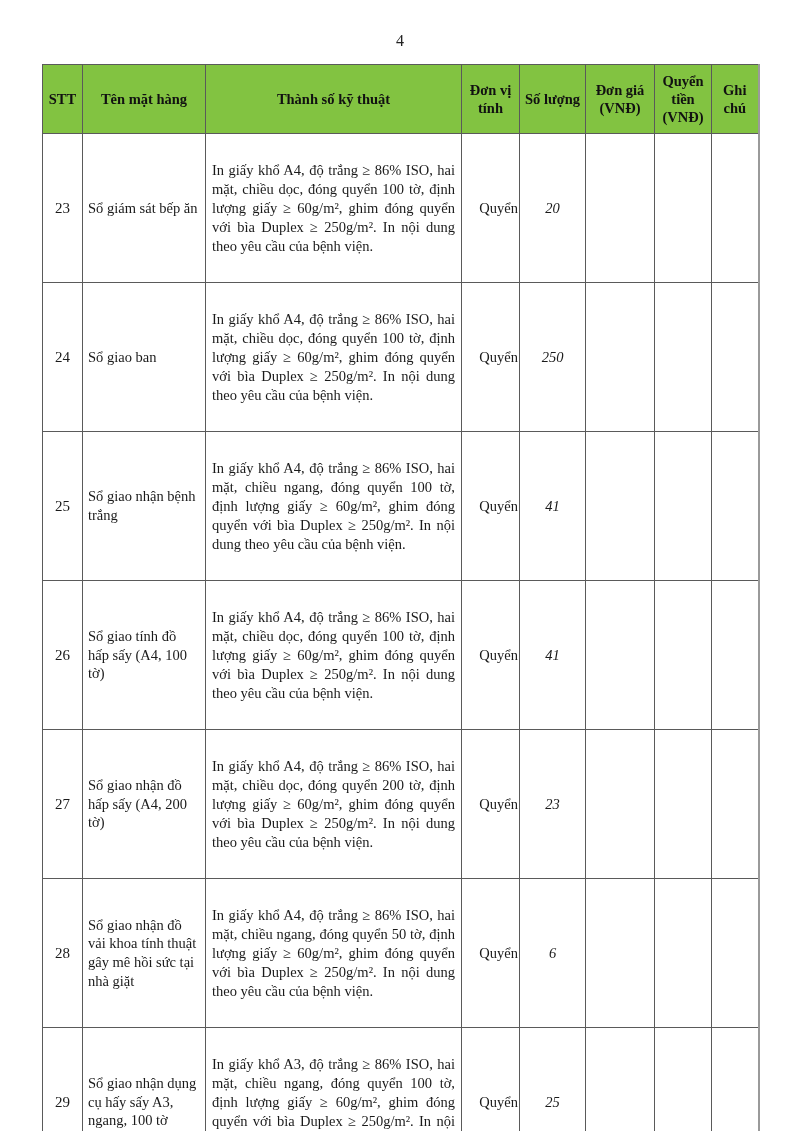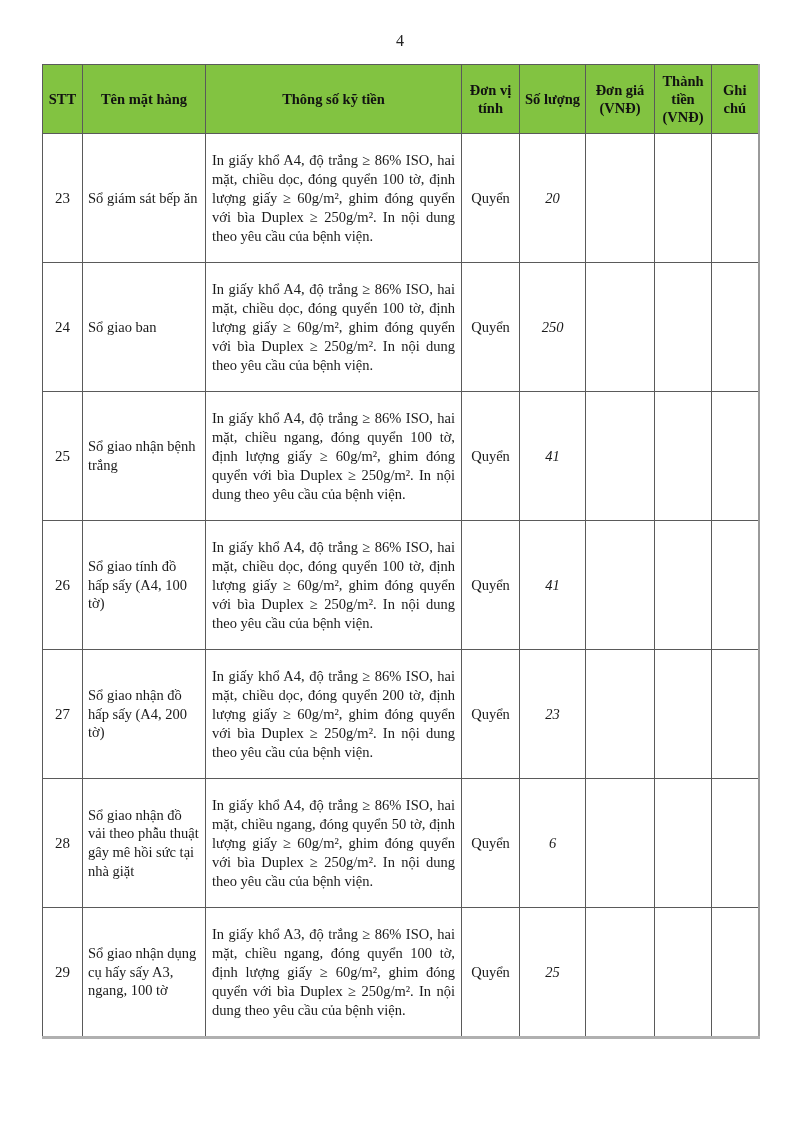--- a/index.html
+++ b/index.html
@@ -43,23 +43,23 @@
     color: #111;
     font-weight: bold;
     font-size: 14.5px;
     line-height: 1.25;
     height: 64px;
     text-align: center;
     padding: 2px 3px;
   }
   tbody td { height: 122px; font-size: 14.5px; }
   td.c-stt   { text-align: center; font-size: 15px; }
-  td.c-name  { text-align: left; padding: 3px 5px; line-height: 1.28; }
+  td.c-name  { text-align: left; padding: 13px 5px; line-height: 1.28; }
   td.c-spec  { text-align: justify; text-justify: inter-word; padding: 3px 6px; line-height: 19px; }
-  td.c-unit  { text-align: center; margin-top: 44px; }
+  td.c-unit  { text-align: right; margin-top: 44px; }
   td.c-qty   { text-align: center; font-style: italic; }
   td.c-price, td.c-total, td.c-note { text-align: center; }
   
   col.w-stt   { width: 40px; }
   col.w-name  { width: 123px; }
   col.w-spec  { width: 256px; }
   col.w-unit  { width: 58px; }
   col.w-qty   { width: 66px; }
   col.w-price { width: 69px; }
   col.w-total { width: 57px; }
@@ -80,25 +80,25 @@
         <col class="w-unit">
       <col class="w-qty">
         <col class="w-price">
         <col class="w-total">
         <col class="w-note">
     </colgroup>
     <thead>
       <tr>
         <th>STT</th>
         <th>Tên mặt hàng</th>
-        <th>Thông số kỹ tiền</th>
+        <th>Thành số kỹ thuật</th>
         <th>Đơn vị tính</th>
         <th>Số lượng</th>
         <th>Đơn giá (VNĐ)</th>
-        <th>Thành tiền (VNĐ)</th>
+        <th>Quyển tiền (VNĐ)</th>
         <th>Ghi chú</th>
       </tr>
     </thead>
     <tbody>
       <tr>
         <td class="c-stt">23</td>
         <td class="c-name">Sổ giám sát bếp ăn</td>
         <td class="c-spec">In giấy khổ A4, độ trắng ≥ 86% ISO, hai mặt, chiều dọc, đóng quyển 100 tờ, định lượng giấy ≥ 60g/m², ghim đóng quyển với bìa Duplex ≥ 250g/m². In nội dung theo yêu cầu của bệnh viện.</td>
         <td class="c-unit">Quyển</td>
         <td class="c-qty">20</td>
@@ -141,21 +141,21 @@
         <td class="c-name">Sổ giao nhận đồ hấp sấy (A4, 200 tờ)</td>
         <td class="c-spec">In giấy khổ A4, độ trắng ≥ 86% ISO, hai mặt, chiều dọc, đóng quyển 200 tờ, định lượng giấy ≥ 60g/m², ghim đóng quyển với bìa Duplex ≥ 250g/m². In nội dung theo yêu cầu của bệnh viện.</td>
         <td class="c-unit">Quyển</td>
         <td class="c-qty">23</td>
         <td class="c-price"></td>
         <td class="c-total"></td>
         <td class="c-note"></td>
       </tr>
       <tr>
         <td class="c-stt">28</td>
-        <td class="c-name">Sổ giao nhận đồ vải theo phẫu thuật gây mê hồi sức tại nhà giặt</td>
+        <td class="c-name">Sổ giao nhận đồ vải khoa tính thuật gây mê hồi sức tại nhà giặt</td>
         <td class="c-spec">In giấy khổ A4, độ trắng ≥ 86% ISO, hai mặt, chiều ngang, đóng quyển 50 tờ, định lượng giấy ≥ 60g/m², ghim đóng quyển với bìa Duplex ≥ 250g/m². In nội dung theo yêu cầu của bệnh viện.</td>
         <td class="c-unit">Quyển</td>
         <td class="c-qty">6</td>
         <td class="c-price"></td>
         <td class="c-total"></td>
         <td class="c-note"></td>
       </tr>
       <tr>
         <td class="c-stt">29</td>
         <td class="c-name">Sổ giao nhận dụng cụ hấy sấy A3, ngang, 100 tờ</td>

